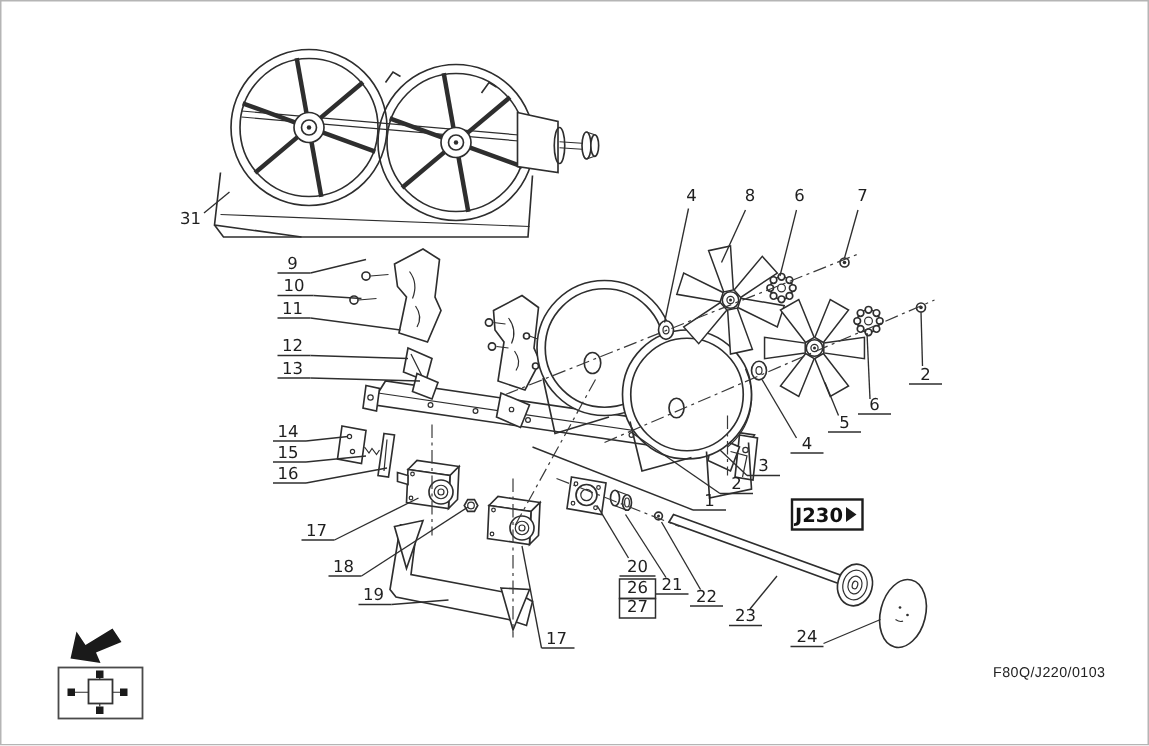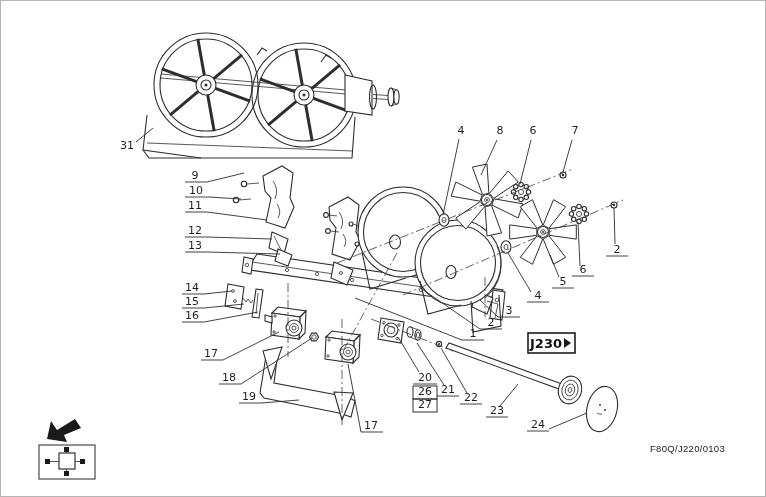--- a/index.html
+++ b/index.html
@@ -8,21 +8,21 @@
         font-family:"Liberation Sans", sans-serif;}
   svg{position:absolute;left:0;top:0;}
   .ln{stroke:#2e2e2e;stroke-width:1.1;fill:none;}
   .lnf{stroke:#2e2e2e;stroke-width:1.1;fill:#ffffff;}
   .thin{stroke:#2e2e2e;stroke-width:0.8;fill:none;}
   .axis{stroke:#3a3a3a;stroke-width:0.8;fill:none;stroke-dasharray:9 3 2 3;}
   .blade{stroke:#2e2e2e;stroke-width:1;fill:#ffffff;}
   .dark{fill:#1a1a1a;stroke:none;}
   .part-num{font:11px "DejaVu Sans", sans-serif;fill:#1f1f1f;}
   .ref-text{font:bold 13px "DejaVu Sans", sans-serif;fill:#111111;}
-  .footer-code{position:absolute;right:40px;top:442px;font:9.5px "Liberation Sans",sans-serif;
+  .footer-code{position:absolute;right:28px;top:442px;font:9.5px "Liberation Sans",sans-serif;
                color:#222;letter-spacing:.3px;padding-left:43px;}
 </style>
 </head>
 <body>
 
 <div class="page">
 <svg width="766" height="497" viewBox="0 0 766 497">
 
   <g>
     <path class="ln" d="M146,114 L142,149 L200,157 L351,157 L354,116"></path>

